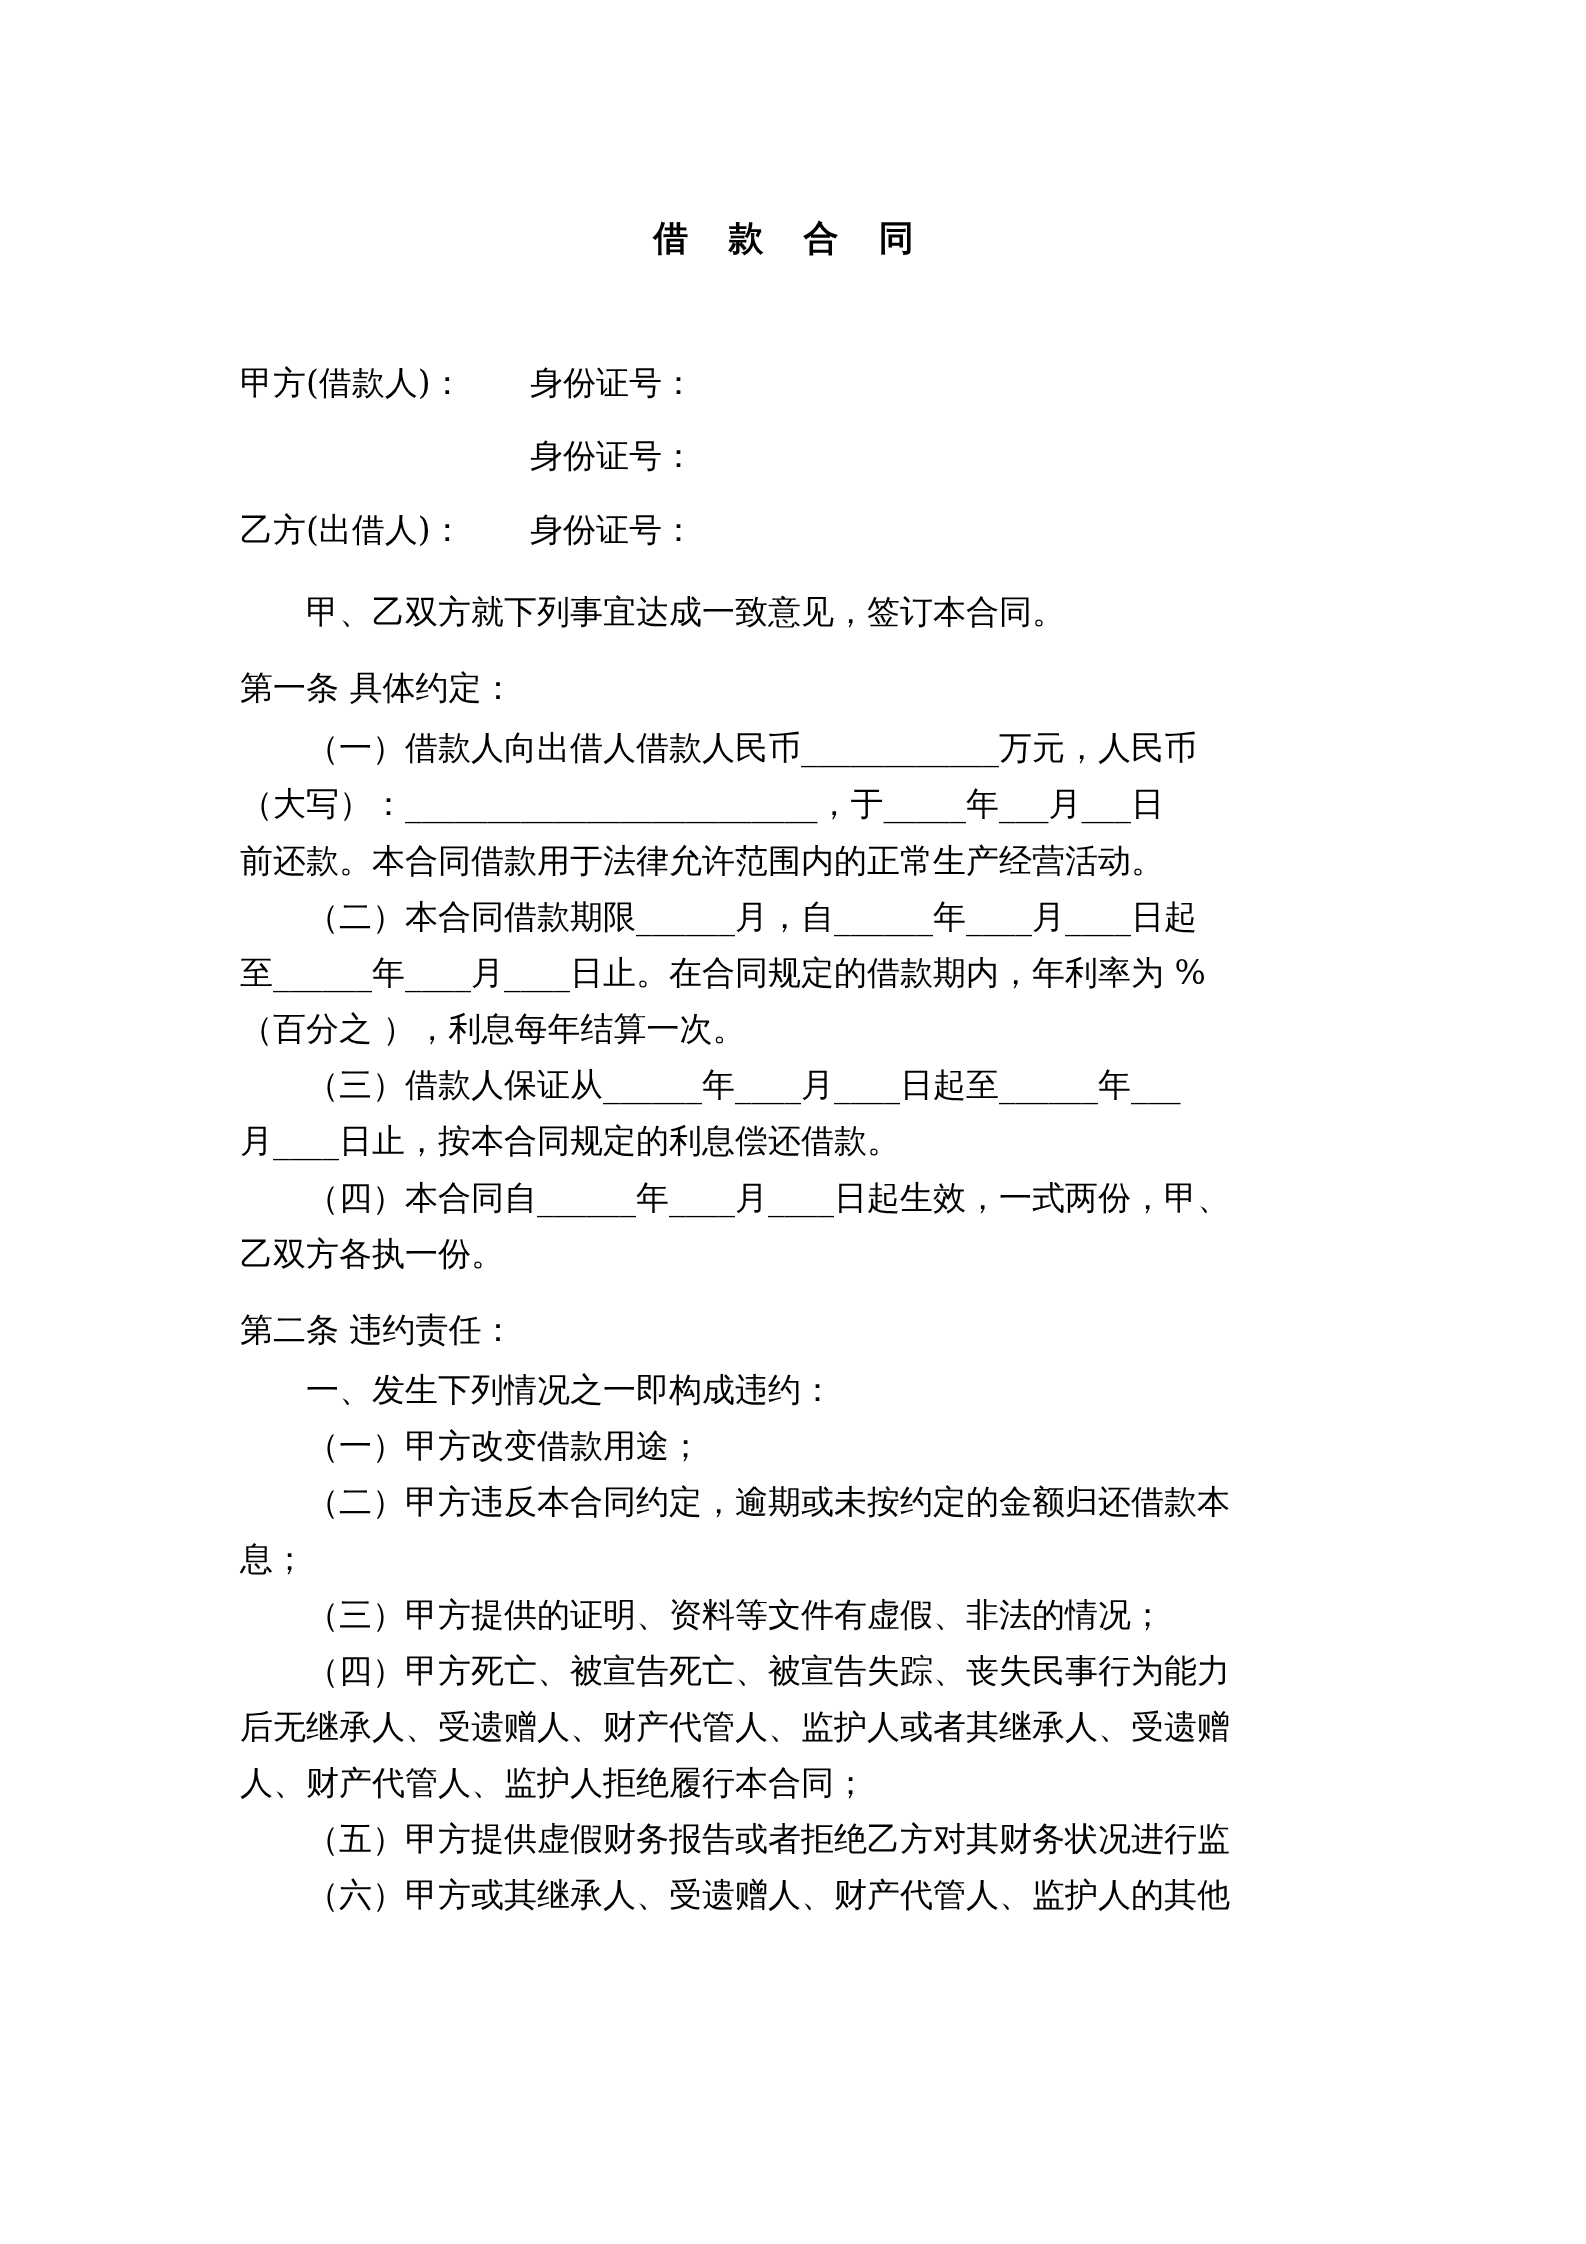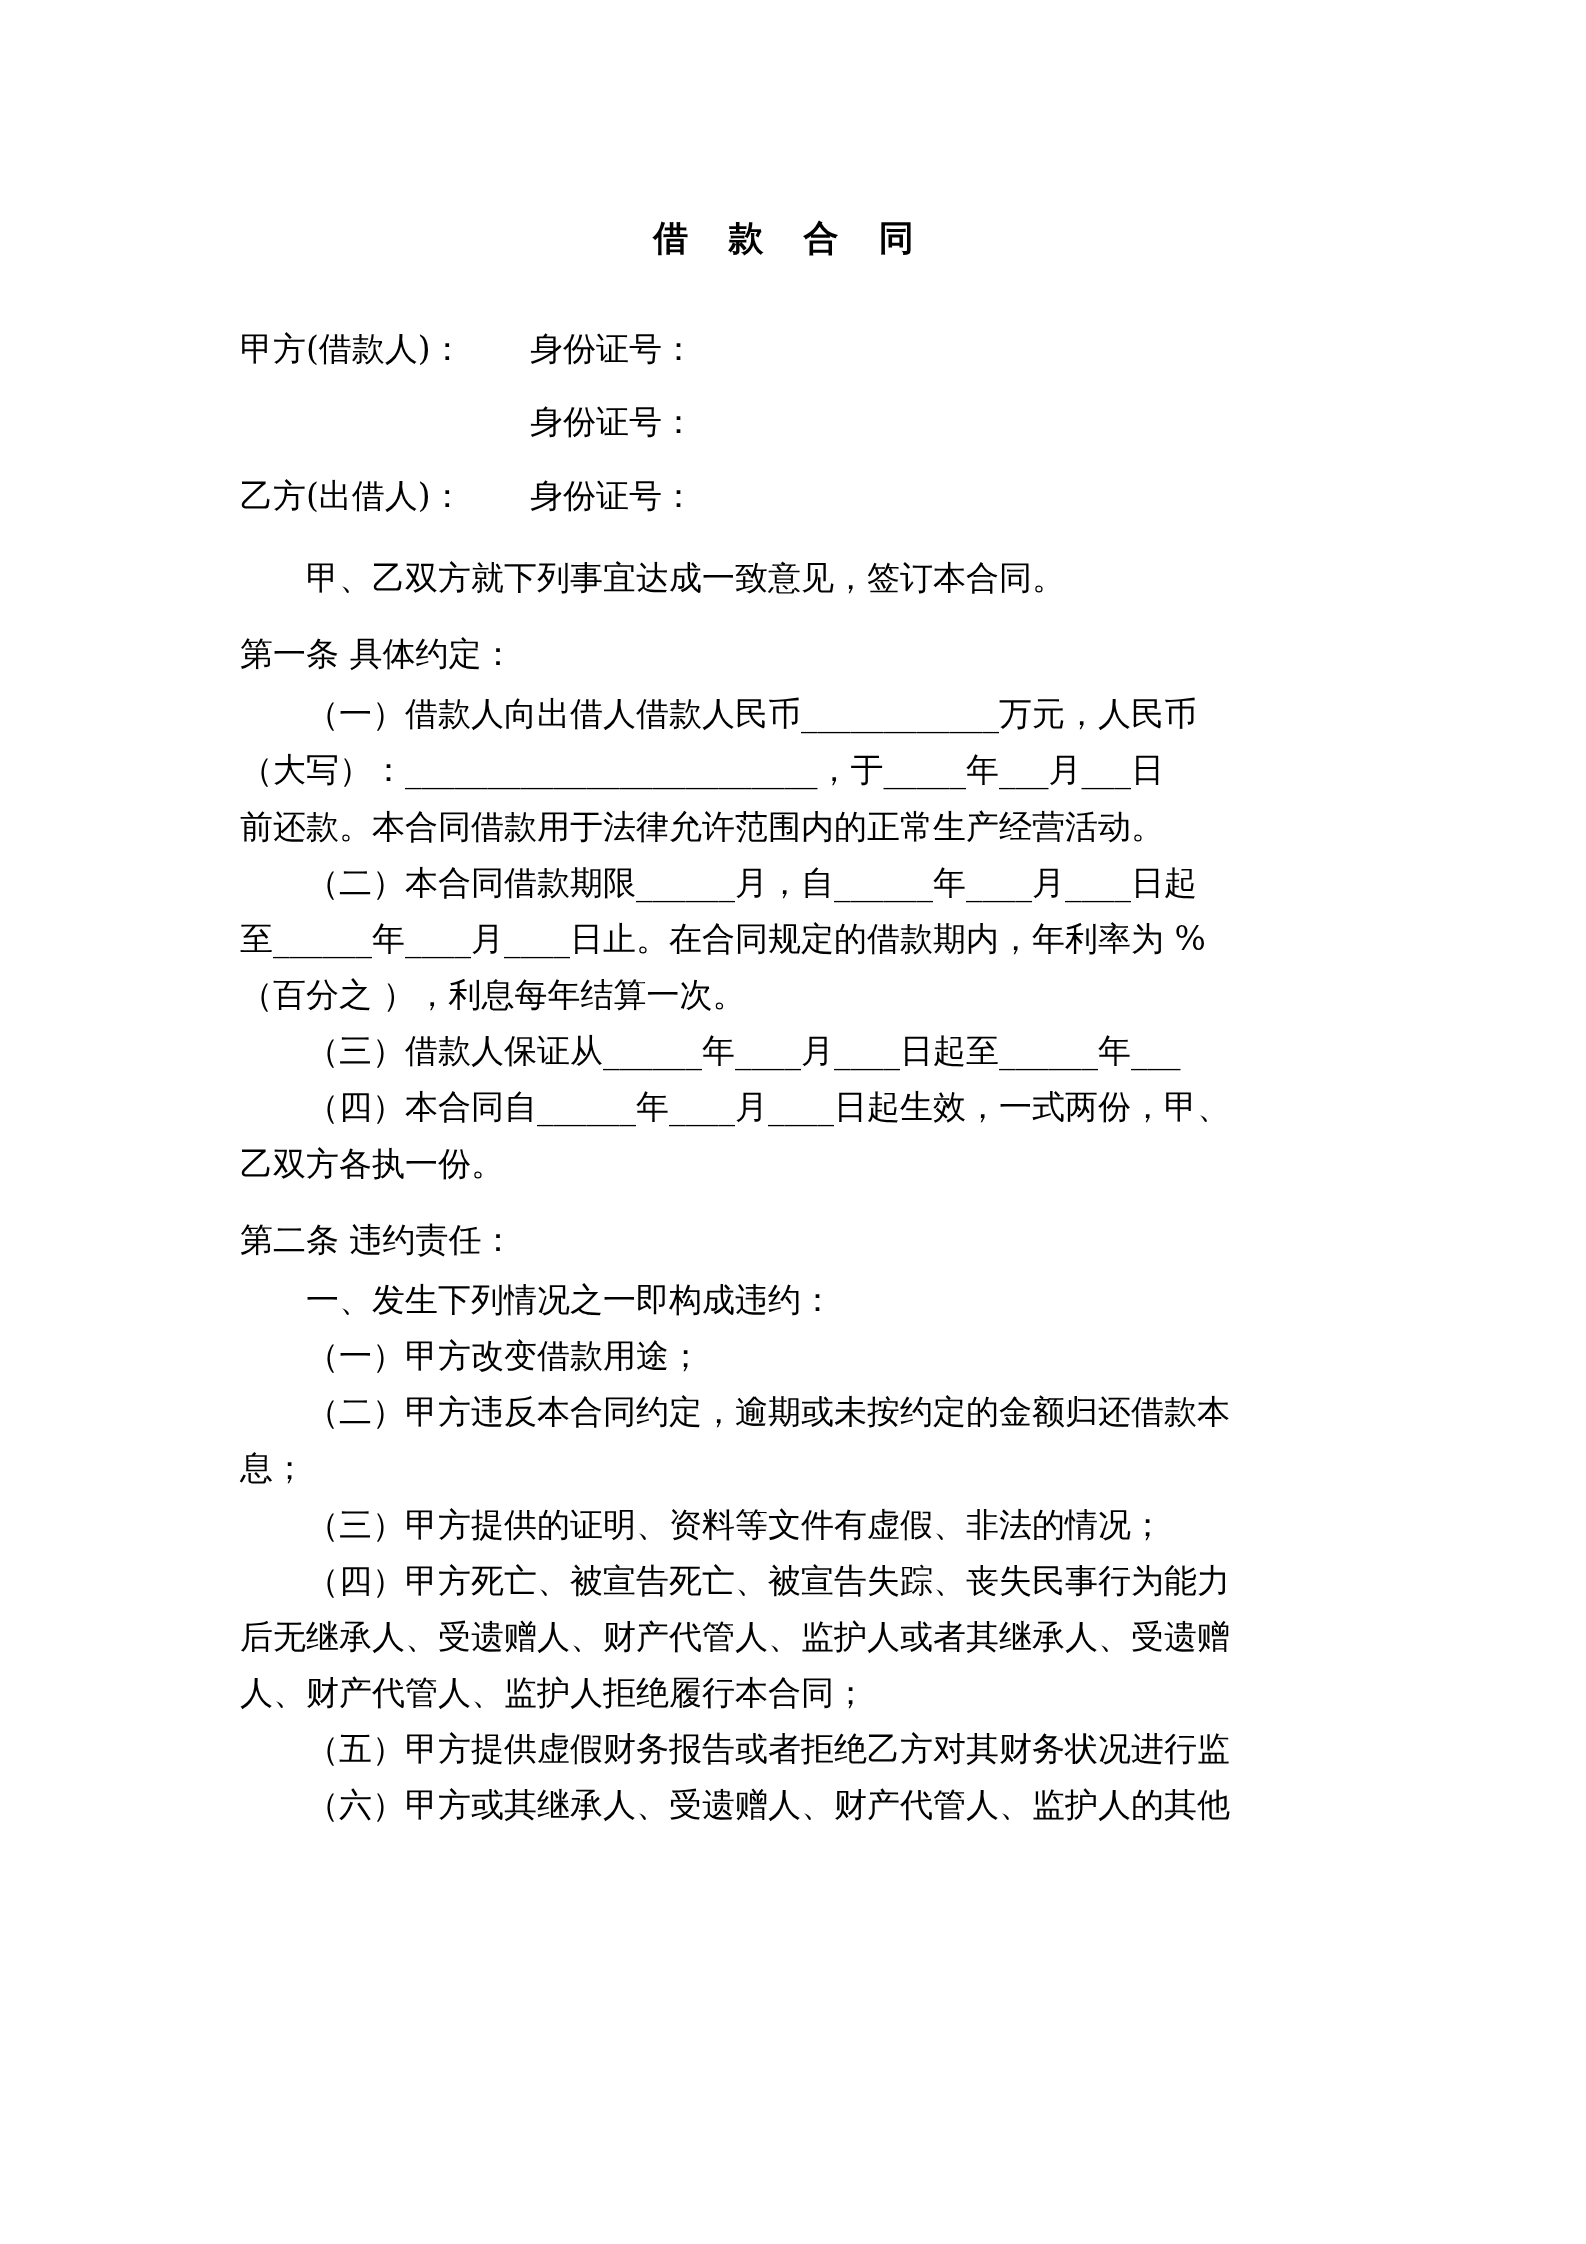--- a/index.html
+++ b/index.html
@@ -25,21 +25,21 @@
   .doc-title {
     text-align: center;
     font-size: 35px;
     font-weight: bold;
     letter-spacing: 14px;
     margin-top: 215px;
     margin-bottom: 0;
     font-family: "DejaVu Serif", "Liberation Serif", serif;
   }
   .party-block {
-    margin-top: 70px;
+    margin-top: 104px;
   }
   .party-row {
     display: flex;
     align-items: baseline;
     font-size: 33px;
     line-height: 1.0;
     margin-bottom: 40px;
   }
   .party-label {
     width: 290px;
@@ -94,20 +94,21 @@
   <div>
     <p class="para indent">（一）借款人向出借人借款人民币____________万元，人民币</p>
     <p class="para">（大写）：_________________________，于_____年___月___日</p>
     <p class="para">前还款。本合同借款用于法律允许范围内的正常生产经营活动。</p>
 
     <p class="para indent">（二）本合同借款期限______月，自______年____月____日起</p>
     <p class="para">至______年____月____日止。在合同规定的借款期内，年利率为    %</p>
     <p class="para">（百分之     ），利息每年结算一次。</p>
 
     <p class="para indent">（三）借款人保证从______年____月____日起至______年___</p>
+    <p class="para">月____日止，按本合同规定的利息偿还借款。</p>
 
     <p class="para indent">（四）本合同自______年____月____日起生效，一式两份，甲、</p>
     <p class="para">乙双方各执一份。</p>
   </div>
 
   <p class="heading">第二条  违约责任：</p>
 
   <p class="para indent">一、发生下列情况之一即构成违约：</p>
 
   <div>

